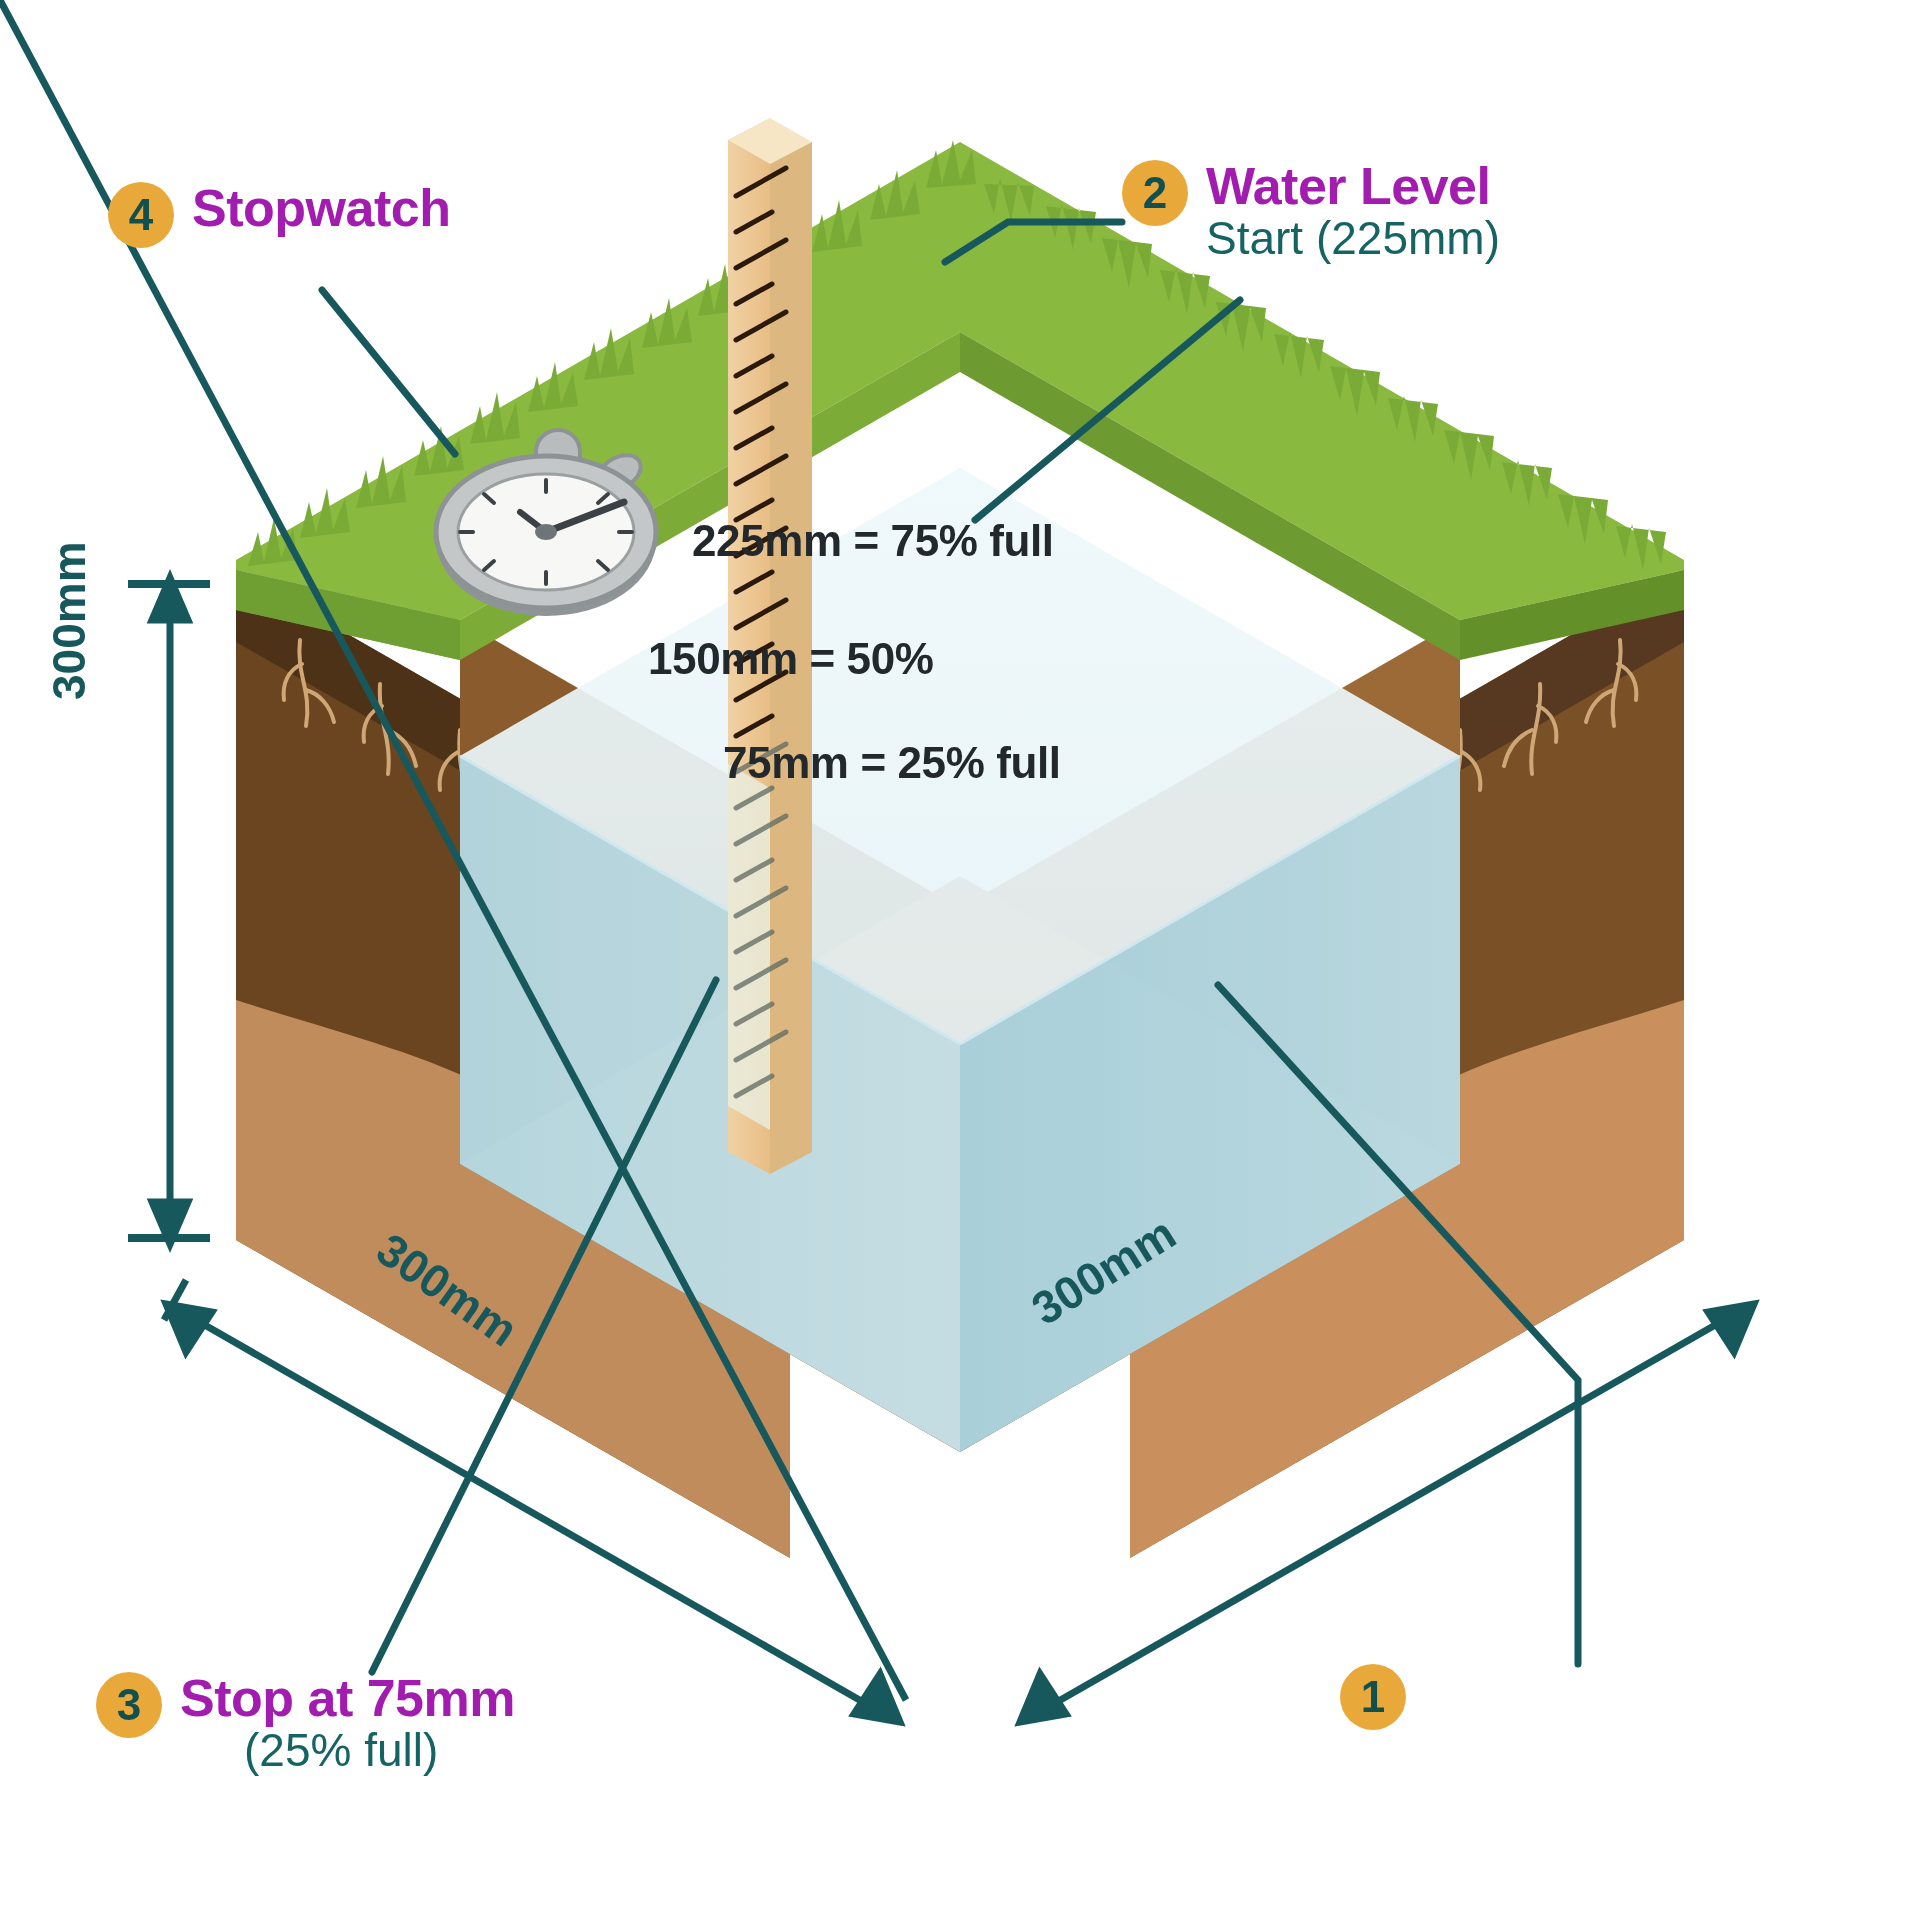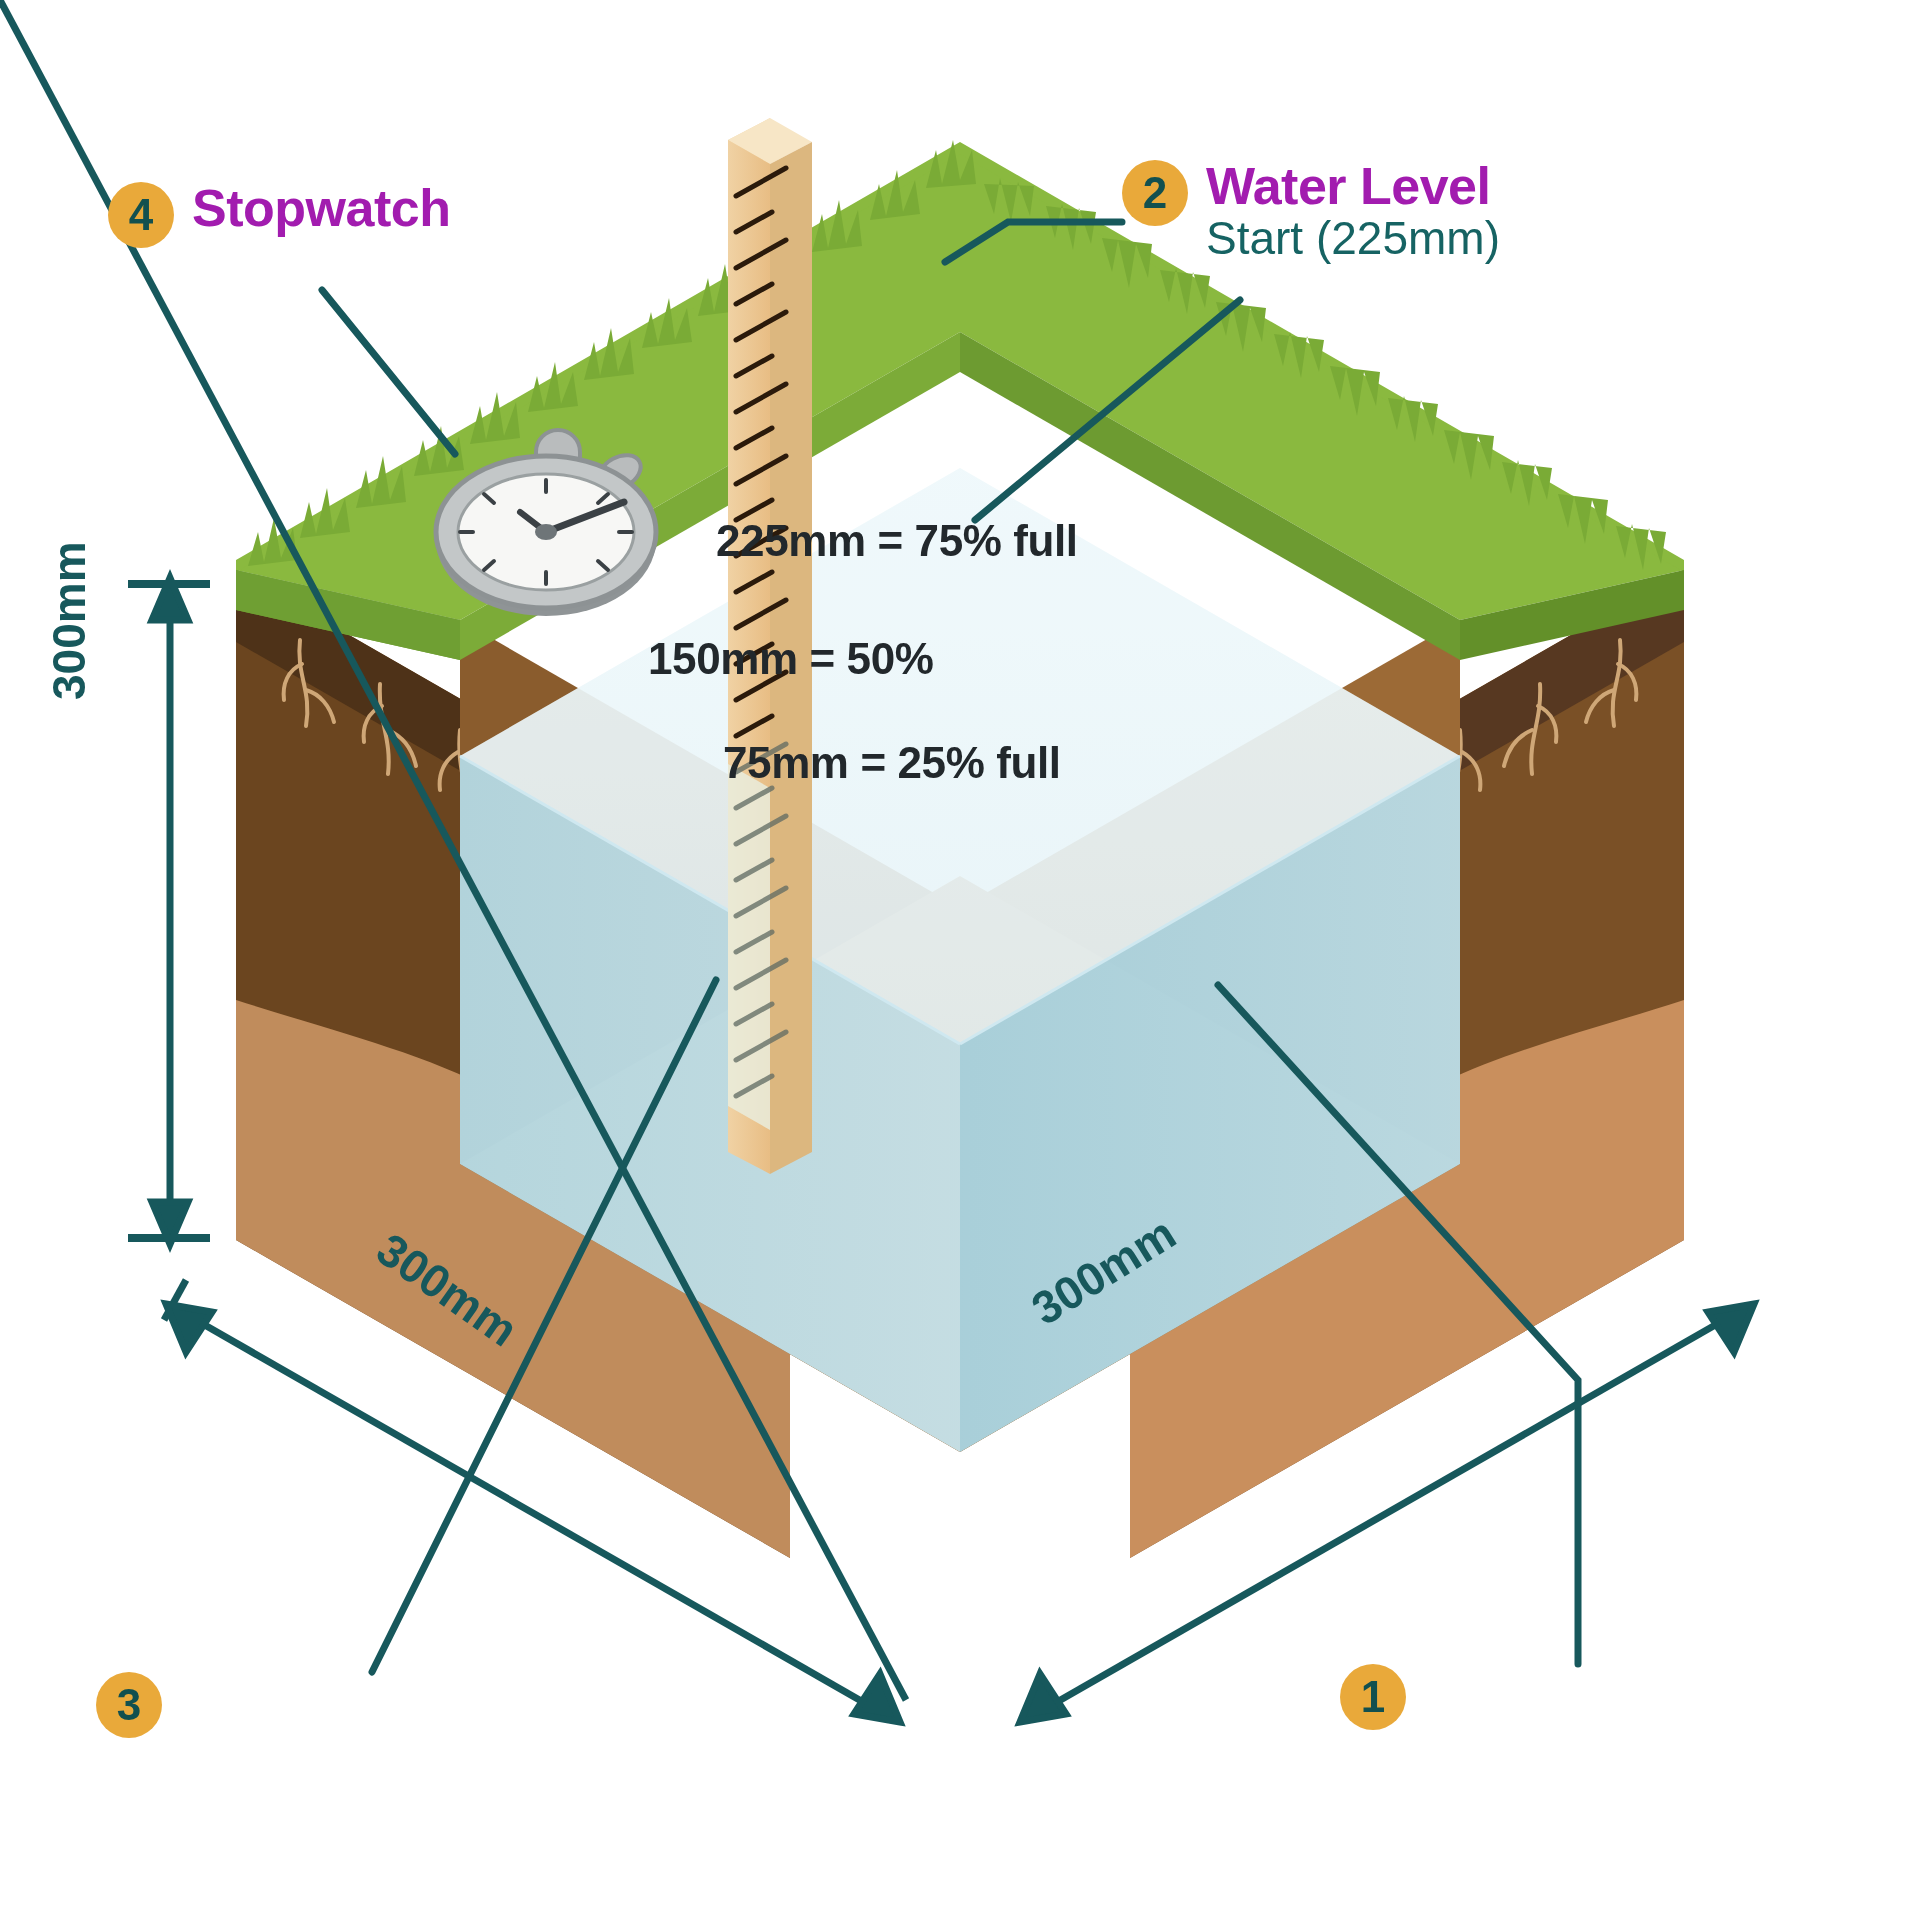--- a/index.html
+++ b/index.html
@@ -17,21 +17,21 @@
 
   .c4{left:108px;top:182px;}
   .c2{left:1122px;top:160px;}
   .c3{left:96px;top:1672px;}
   .c1{left:1340px;top:1664px;}
   .c3 .ctext{align-items:flex-start;}
   .c3 .csub{text-align:left;padding-left:64px;}
 
   .wlabel{position:absolute;font-size:44px;font-weight:bold;color:#22282c;
           white-space:nowrap;letter-spacing:-0.4px;}
-  .wl1{left:716px;top:516px;}
+  .wl1{left:692px;top:516px;}
   .wl2{left:648px;top:634px;}
   .wl3{left:676px;top:738px;margin-left:47px;}
 
   .dimtext{position:absolute;color:#17585c;font-size:46px;font-weight:bold;white-space:nowrap;}
   .dim-v{left:42px;top:700px;transform:rotate(-90deg);transform-origin:left top;}
   .dim-l{left:398px;top:1222px;transform:rotate(35deg);transform-origin:left top;}
   .dim-r{left:1022px;top:1290px;transform:rotate(-32deg);transform-origin:left top;}
 </style>
 </head>
 <body>
@@ -285,20 +285,24 @@
   <div class="callout c2">
     <div class="badge">2</div>
     <div class="ctext">
       <div class="ctitle">Water Level</div>
       <div class="csub">Start (225mm)</div>
     </div>
   </div>
 
   <div class="callout c3">
     <div class="badge">3</div>
+    <div class="ctext">
+      <div class="ctitle">Stop at 75mm</div>
+      <div class="csub">(25% full)</div>
+    </div>
   </div>
 
   <div class="callout c1">
     <div class="badge">1</div>
   </div>
 
   <div class="wlabel wl1">225mm = 75% full</div>
   <div class="wlabel wl2">150mm = 50%</div>
   <div class="wlabel wl3">75mm = 25% full</div>
 

